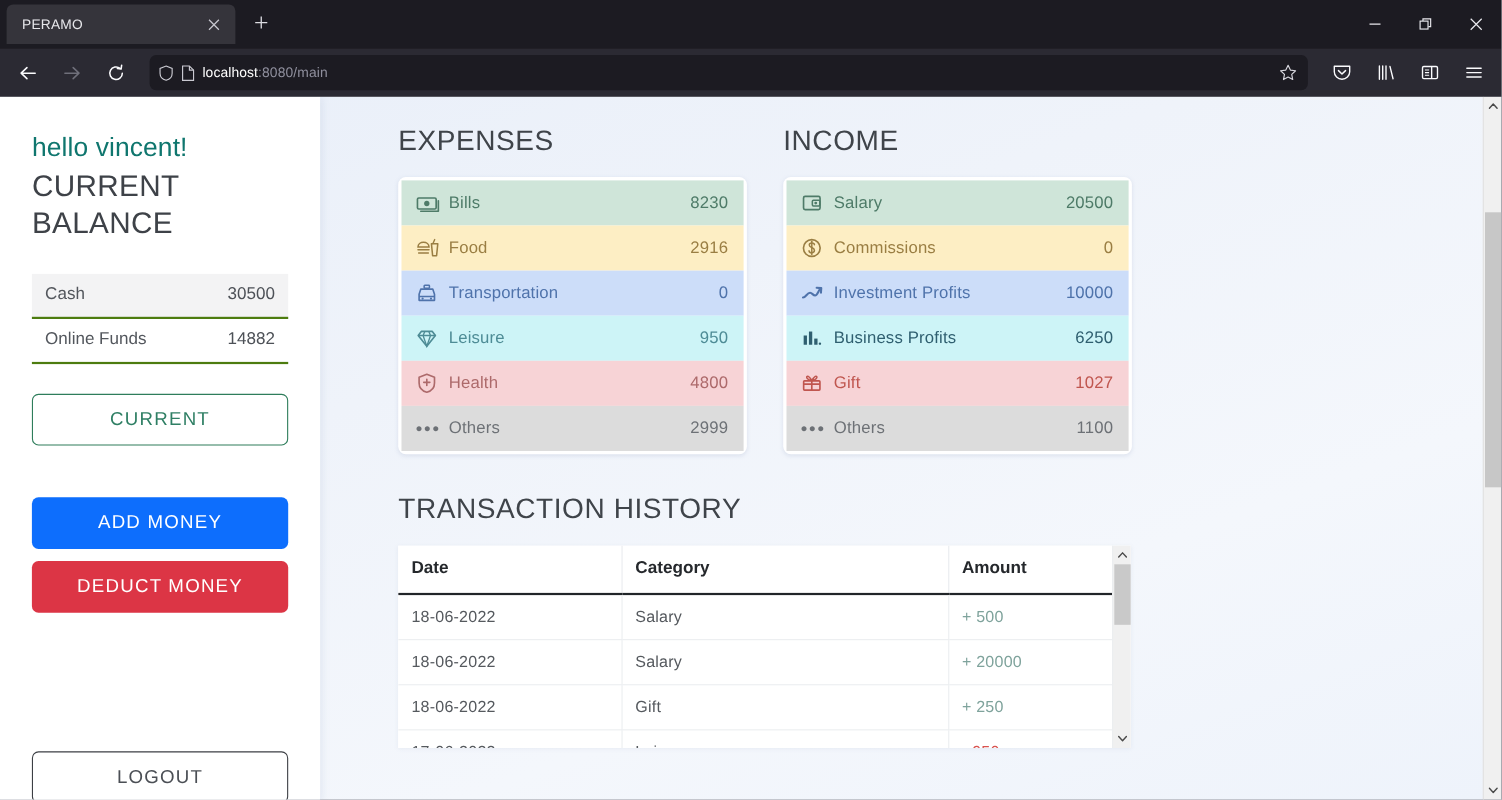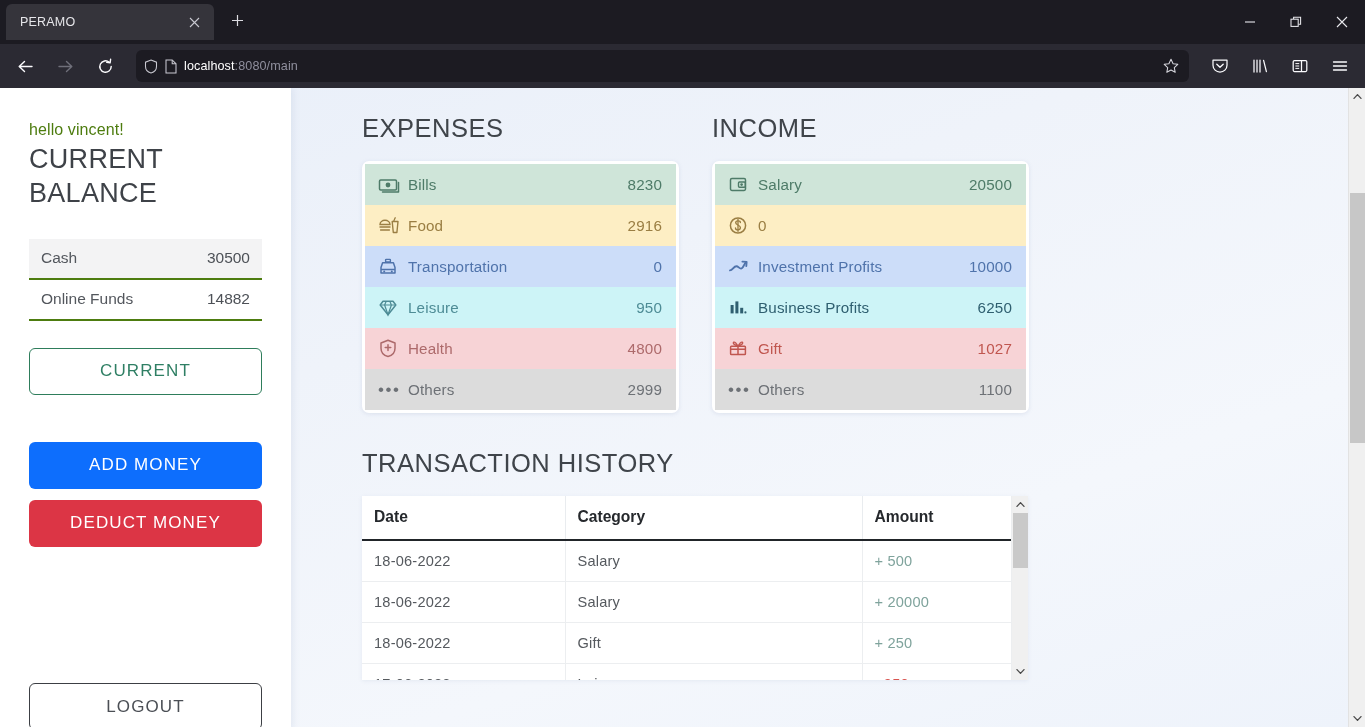--- a/index.html
+++ b/index.html
@@ -91,21 +91,21 @@
   .pagescroll .sb-bottom { position: absolute; bottom: 0; }
 
   
   .sidebar {
     width: 291px; min-height: 642px; background: #ffffff;
     box-shadow: 2px 0 7px rgba(110,130,170,.13);
     padding: 33px 29px 0 29px; display: flex; flex-direction: column;
     flex: 0 0 291px; align-self: stretch;
   }
   .greet {
-    font-size: 16px; color: #4d7c0f; font-weight: 400; letter-spacing: .1px;
+    font-size: 24px; color: #0f766e; font-weight: 400; letter-spacing: .1px;
     margin-bottom: 4px;
   }
   .bal-title {
     font-size: 27px; color: #3e4248; font-weight: 400; line-height: 1.25;
     letter-spacing: .3px; margin-bottom: 28px;
   }
   .bal-table { width: 100%; margin-bottom: 27px; }
   .bal-row {
     display: flex; align-items: center; justify-content: space-between;
     height: 41px; padding: 0 12px; font-size: 15.5px; color: #53575d;
@@ -417,20 +417,21 @@
               </div>
 
               <div class="cat-row" style="background: rgb(253, 238, 196); color: rgb(154, 126, 67);">
                 <span class="ico">
                   <svg width="22" height="22" viewBox="0 0 22 22">
                       <circle cx="10" cy="10.5" r="7.6" stroke="currentColor" stroke-width="1.5" fill="none"></circle>
                       <path d="M12.4 7.6 C12.4 6.4 11.2 5.9 10 5.9 C8.8 5.9 7.7 6.6 7.7 7.8 C7.7 10.4 12.4 9.6 12.4 12.6 C12.4 14 11.3 14.8 10 14.8 C8.6 14.8 7.5 14.1 7.5 12.9" stroke="currentColor" stroke-width="1.35" fill="none" stroke-linecap="round"></path>
                       <path d="M10 4.4 V16.3" stroke="currentColor" stroke-width="1.35" stroke-linecap="round"></path>
                     </svg>
                 </span>
+                <span class="lbl">Commissions</span>
                 <span class="amt">0</span>
               </div>
 
               <div class="cat-row" style="background: rgb(204, 221, 249); color: rgb(79, 115, 171);">
                 <span class="ico">
                   <svg width="22" height="22" viewBox="0 0 22 22">
                       <path d="M2 14.4 C4.6 14.4 5.6 10.2 8.4 10.2 C10.4 10.2 11 12.6 13 12.6 C15.4 12.6 16 7.4 18 6.4" stroke="currentColor" stroke-width="1.9" fill="none" stroke-linecap="round"></path>
                       <path d="M14.4 5.6 L18.6 5.9 L18.3 10" stroke="currentColor" stroke-width="1.9" fill="none" stroke-linecap="round" stroke-linejoin="round"></path>
                     </svg>
                 </span>

